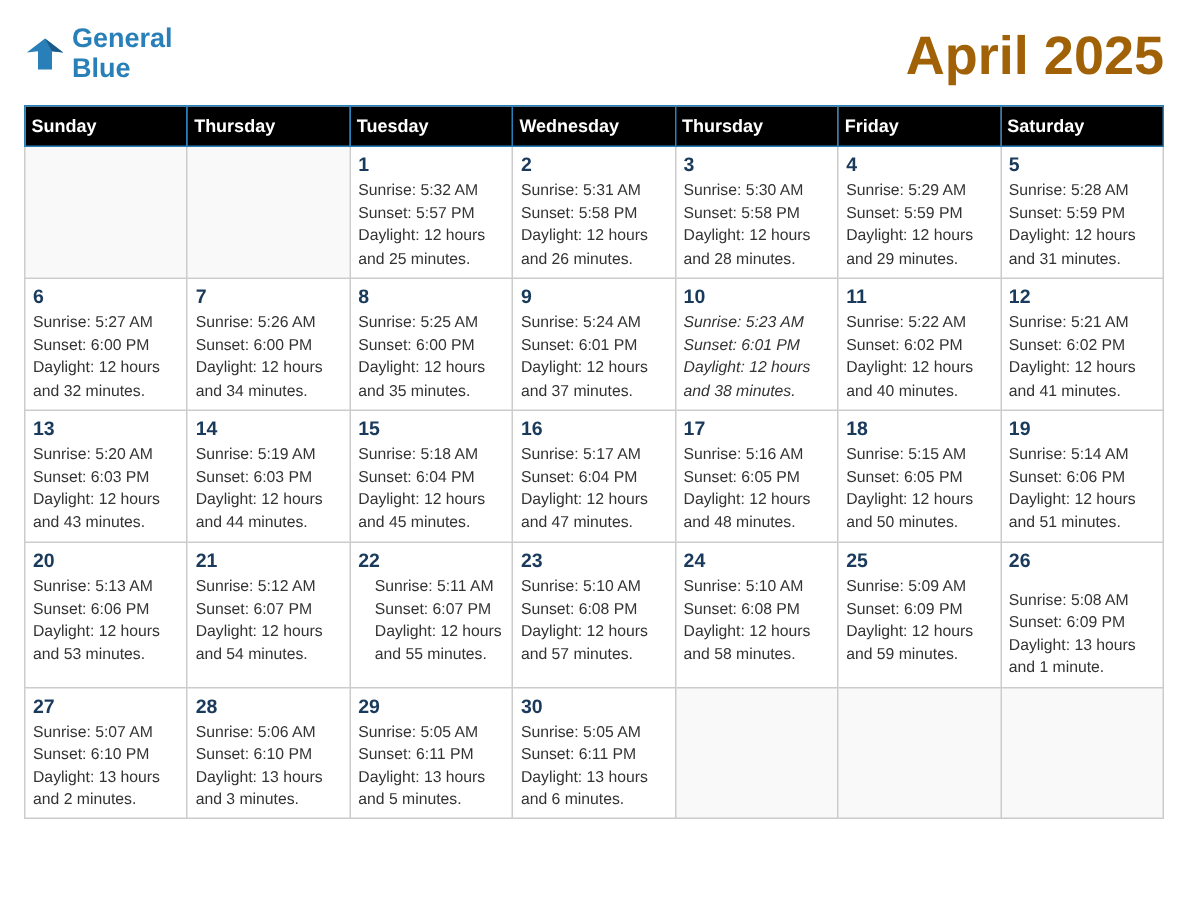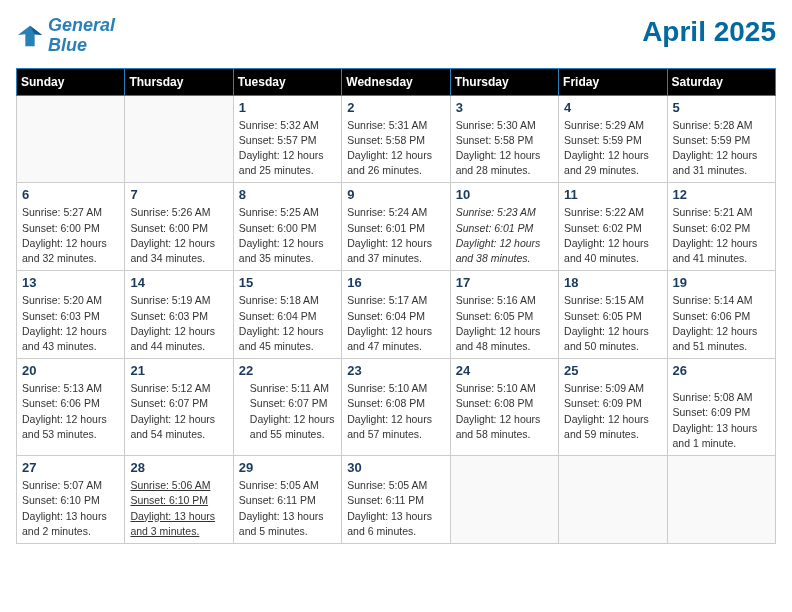--- a/index.html
+++ b/index.html
@@ -19,36 +19,35 @@
     .logo {
       display: flex;
       align-items: center;
       gap: 4px;
     }
     .logo-text {
       font-size: 18px;
       font-weight: bold;
       color: #1a3a5c;
       line-height: 1.1;
-      font-style: italic;
     }
     .logo-text span {
       color: #2980b9;
     }
     .logo-bird {
       width: 28px;
       height: 28px;
     }
     .title-block {
       text-align: right;
     }
     .month-title {
-      font-size: 28px;
+      font-size: 36px;
       font-weight: bold;
-      color: #0369a1;
+      color: #a16207;
     }
     .location {
       font-size: 16px;
       color: #333;
     }
     .calendar {
       width: 100%;
       border-collapse: collapse;
       font-size: 11px;
     }
@@ -284,21 +283,21 @@
       </tr>
       <tr>
         <td>
           <div class="day-number">27</div>
           <div class="day-info" style="white-space: pre-line;">Sunrise: 5:07 AM
 Sunset: 6:10 PM
 Daylight: 13 hours and 2 minutes.</div>
         </td>
         <td>
           <div class="day-number">28</div>
-          <div class="day-info" style="white-space: pre-line; text-decoration: underline;">Sunrise: 5:06 AM
+          <div class="day-info" style="white-space: pre-line;">Sunrise: 5:06 AM
 Sunset: 6:10 PM
 Daylight: 13 hours and 3 minutes.</div>
         </td>
         <td>
           <div class="day-number">29</div>
           <div class="day-info" style="white-space: pre-line;">Sunrise: 5:05 AM
 Sunset: 6:11 PM
 Daylight: 13 hours and 5 minutes.</div>
         </td>
         <td>

